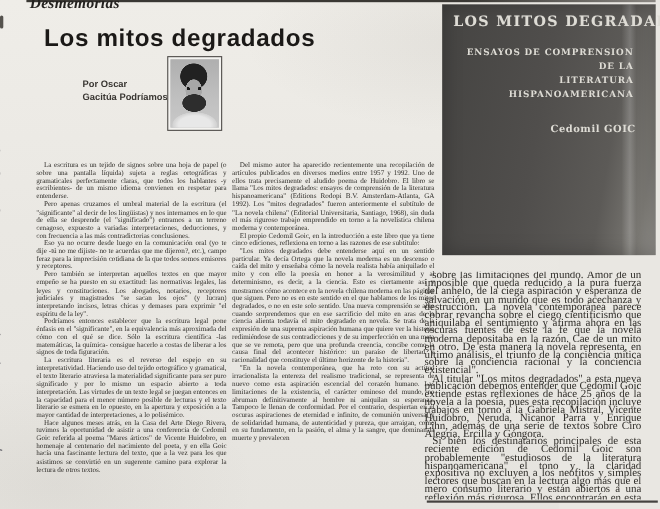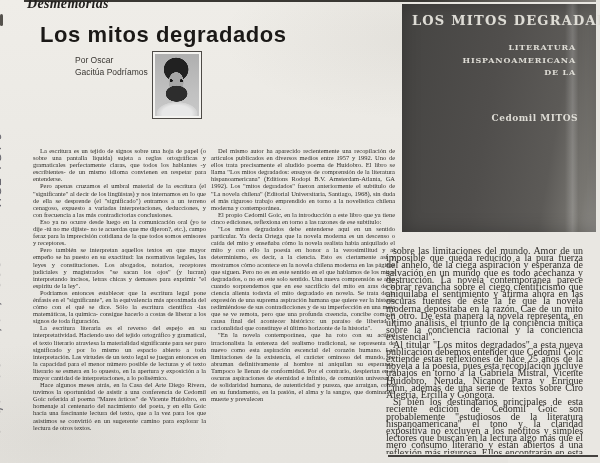--- a/index.html
+++ b/index.html
@@ -19,22 +19,22 @@
   .hw{position:absolute;white-space:nowrap;transform-origin:0 100%;
       transform:rotate(-90deg) skewX(-7deg);
       font-family:"DejaVu Sans", sans-serif;font-style:italic;color:#53525c;opacity:.85;}
   .hw-code{left:4px;top:192px;font-size:13px;letter-spacing:1.5px;}
   .hw-note{left:3px;top:458px;font-size:14px;letter-spacing:1.2px;word-spacing:4px;}
 
   .section-label{position:absolute;left:27px;top:-4px;font-family:"Liberation Serif",serif;
                  font-weight:bold;font-style:italic;font-size:14px;color:#242220;letter-spacing:.3px;}
   .title{position:absolute;left:40px;top:22px;margin:0;font-family:"Liberation Sans",sans-serif;
          font-weight:bold;font-size:22px;color:#1b1917;letter-spacing:.6px;}
-  .byline{position:absolute;left:75px;top:54px;font-family:"Liberation Sans",sans-serif;
-          font-weight:normal;font-size:8.5px;line-height:12px;color:#3a3733;}
+  .byline{position:absolute;left:75px;top:70px;font-family:"Liberation Sans",sans-serif;
+          font-weight:bold;font-size:8.5px;line-height:12px;color:#3a3733;}
 
   .photo{position:absolute;left:152px;top:51px;width:50px;height:68px;background:#f4f3f0;
          border:1px solid #4e4b47;box-sizing:border-box;padding:2px;}
   .photo-img{width:100%;height:100%;
     background-color:#c6c4bf;
     background-image:
       radial-gradient(circle 1.5px at 37% 43%, #14110f 97%, transparent 100%),
       radial-gradient(circle 1.5px at 60% 43%, #14110f 97%, transparent 100%),
       radial-gradient(ellipse 40% 21% at 49% 64%, #2e2823 60%, transparent 63%),
       radial-gradient(ellipse 26% 24% at 48% 45%, #b2a89b 64%, transparent 67%),
@@ -96,24 +96,25 @@
   <div class="col col2">
       <p>Del mismo autor ha aparecido recientemente una recopilación de artículos publicados en diversos medios entre 1957 y 1992. Uno de ellos trata precisamente el aludido poema de Huidobro. El libro se llama "Los mitos degradados: ensayos de comprensión de la literatura hispanoamericana" (Editions Rodopi B.V. Amsterdam-Atlanta, GA 1992). Los "mitos degradados" fueron anteriormente el subtítulo de "La novela chilena" (Editorial Universitaria, Santiago, 1968), sin duda el más riguroso trabajo emprendido en torno a la novelística chilena moderna y contemporánea.</p>
       <p>El propio Cedomil Goic, en la introducción a este libro que ya tiene cinco ediciones, reflexiona en torno a las razones de ese subtítulo:</p>
       <p>"Los mitos degradados debe entenderse aquí en un sentido particular. Ya decía Ortega que la novela moderna es un descenso o caída del mito y enseñaba cómo la novela realista había aniquilado el mito y con ello la poesía en honor a la verosimilitud y al determinismo, es decir, a la ciencia. Esto es ciertamente así y mostramos cómo acontece en la novela chilena moderna en las páginas que siguen. Pero no es en este sentido en el que hablamos de los mitos degradados, o no en este solo sentido. Una nueva comprensión se abre cuando sorprendemos que en ese sacrificio del mito en aras de la ciencia alienta todavía el mito degradado en novela. Se trata de la expresión de una suprema aspiración humana que quiere ver la historia redimiéndose de sus contradicciones y de su imperfección en una meta que se ve remota, pero que una profunda creencia, concibe como la causa final del acontecer histórico: un paraíso de libertad y racionalidad que constituye el último horizonte de la historia".</p>
       <p>"En la novela contemporánea, que ha roto con su actitud irracionalista la entereza del realismo tradicional, se representa de nuevo como esta aspiración escencial del corazón humano. Las limitaciones de la existencia, el carácter ominoso del mundo, no abruman definitivamente al hombre ni aniquilan su esperanza. Tampoco le llenan de conformidad. Por el contrario, despiertan en él oscuras aspiraciones de eternidad e infinito, de comunión universal y de solidaridad humana, de autenticidad y pureza, que arraigan, como en su fundamento, en la pasión, el alma y la sangre, que dominan la muerte y prevalecen</p>
     </div>
 
   <div class="cover">
     <div class="cover-title">LOS MITOS DEGRADADOS</div>
     <div class="cover-sub">
+      <div>ENSAYOS DE COMPRENSION</div>
+      <div>DE LA</div>
       <div>LITERATURA HISPANOAMERICANA</div>
-      <div>DE LA</div>
     </div>
-    <div class="cover-author">Cedomil MITOS</div>
+    <div class="cover-author">Cedomil GOIC</div>
   </div>
 
   <div class="col col3">
       <p>sobre las limitaciones del mundo. Amor de un imposible que queda reducido a la pura fuerza del anhelo, de la ciega aspiración y esperanza de salvación en un mundo que es todo acechanza y destrucción. La novela contemporánea parece cobrar revancha sobre el ciego cientificismo que aniquilaba el sentimiento y afirma ahora en las oscuras fuentes de éste la fe que la novela moderna depositaba en la razón. Cae de un mito en otro. De esta manera la novela representa, en último análisis, el triunfo de la conciencia mítica sobre la conciencia racional y la conciencia existencial".</p>
       <p>Al titular "Los mitos degradados" a esta nueva publicación debemos entender que Cedomil Goic extiende estas reflexiones de hace 25 años de la novela a la poesía, pues esta recopilación incluye trabajos en torno a la Gabriela Mistral, Vicente Huidobro, Neruda, Nicanor Parra y Enrique Lihn, además de una serie de textos sobre Ciro Alegría, Ercilla y Góngora.</p>
       <p>Si bien los destinatarios principales de esta reciente edición de Cedomil Goic son probablemente "estudiosos de la literatura hispanoamericana" el tono y la claridad expositiva no excluyen a los neófitos y simples lectores que buscan en la lectura algo más que el mero consumo literario y están abiertos a una reflexión más rigurosa. Ellos encontrarán en esta serie de trabajos hallazgos interpretativos que iluminan muchas veces de forma inesperada la revisión de obras que a continuación uno se ve impulsado a releer.</p>
     </div>
 
   <div class="bottom-rule"></div>
 </div>

